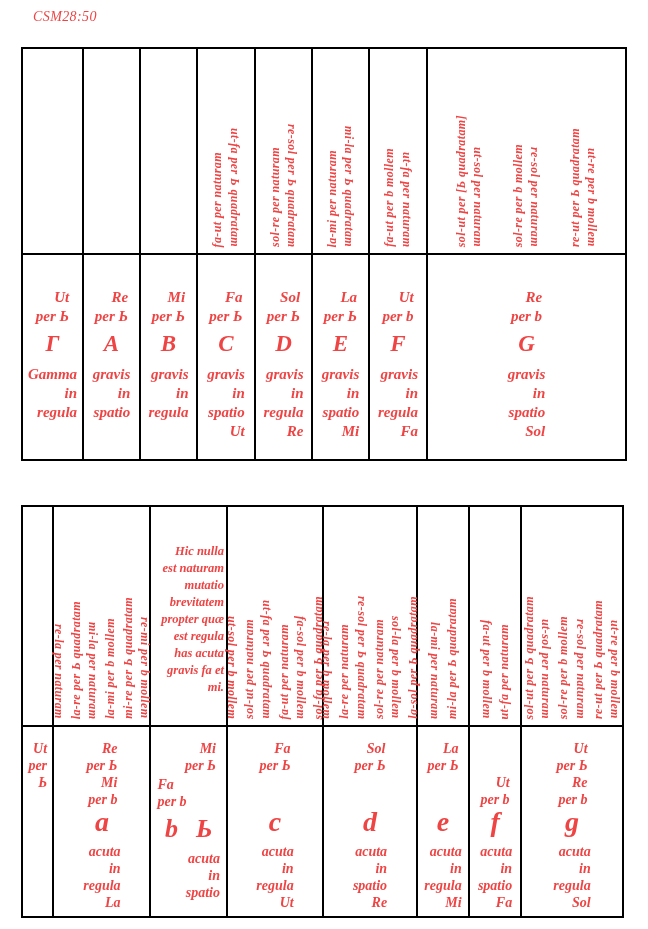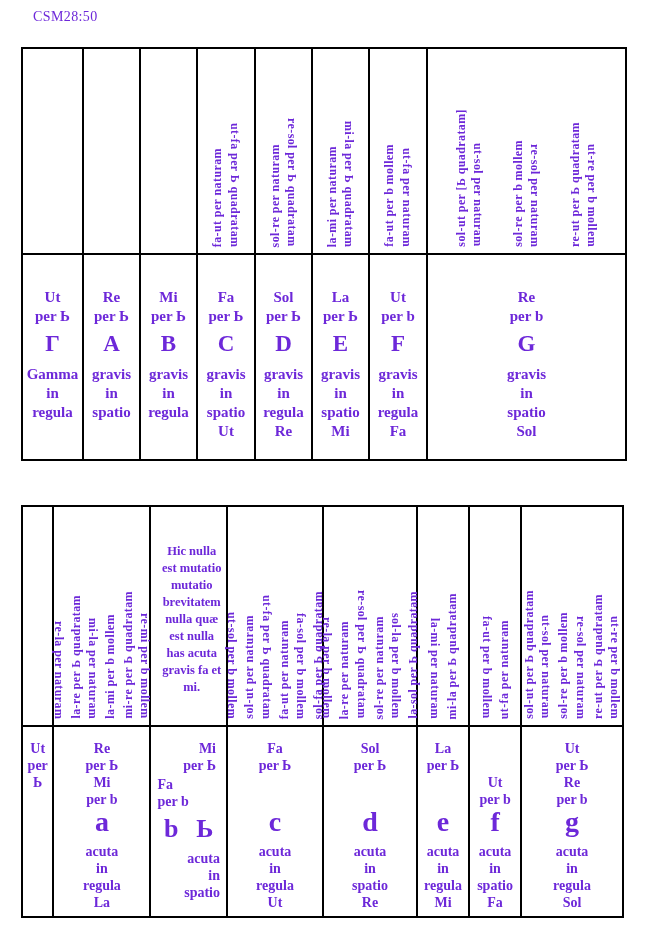--- a/index.html
+++ b/index.html
@@ -1,43 +1,43 @@
 <!DOCTYPE html>
 <html><head>
 <meta charset="utf-8">
 <style>
   html,body{margin:0;padding:0;background:#fff;}
-  #page{position:relative;width:648px;height:929px;background:#ffffff;color:#6d28d9;
-        font-family:"Liberation Serif", serif;overflow:hidden;}
+  #page{position:relative;width:648px;height:929px;background:#ffffff;color:#ef4444;
+        font-family:"Liberation Serif", serif;overflow:hidden;font-style:italic;}
   .hdr{position:absolute;left:33px;top:9px;font-size:14px;letter-spacing:.4px;}
   .tbl{position:absolute;border:2.5px solid #000;box-sizing:border-box;display:flex;background:#fff;}
   #t1{left:21px;top:47px;width:606px;height:414px;}
   #t2{left:21px;top:505px;width:603px;height:413px;}
   .col{display:flex;flex-direction:column;border-right:2.5px solid #000;box-sizing:border-box;}
   .col:last-child{border-right:none;}
   .mrow{border-bottom:2px solid #000;box-sizing:border-box;display:flex;flex-direction:row;
         justify-content:center;align-items:flex-end;gap:3px;padding-bottom:6px;}
   #t1 .mrow{height:206px;}
   #t2 .mrow{height:220px;}
   .mrow.spread{justify-content:space-evenly;gap:0;}
   .pair{display:flex;gap:3px;align-items:flex-end;}
   .v{writing-mode:vertical-rl;white-space:nowrap;font-size:12px;font-weight:bold;
      line-height:1.18;letter-spacing:.4px;}
   .v.up{transform:rotate(180deg);}
-  .cell{flex:1;display:flex;flex-direction:column;align-items:center;text-align:center;font-weight:bold;}
+  .cell{flex:1;display:flex;flex-direction:column;align-items:center;text-align:right;font-weight:bold;}
   #t1 .cell{font-size:15px;line-height:1.26;padding-top:33px;}
   #t2 .cell{font-size:14px;line-height:1.22;padding-top:13px;}
   .syl span,.pos span,.note span{display:block;}
   #t1 .syl{height:42px;}
   #t2 .syl{height:68px;box-sizing:border-box;}
   #t2 .syl.low{padding-top:34px;}
   .letter{font-family:"Liberation Serif",serif;}
   #t1 .letter{font-size:23px;line-height:1;margin:2px 0 10px;}
   #t2 .letter{font-size:28px;line-height:1;margin:0 0 7px;}
-  .note{padding:36px 2px 0 8px;text-align:center;font-size:12.5px;line-height:1.36;font-weight:bold;}
+  .note{padding:36px 2px 0 8px;text-align:right;font-size:12.5px;line-height:1.36;font-weight:bold;}
   .cellb{display:block;text-align:center;padding:13px 4px 0;}
   .cellb .sr{text-align:right;padding-right:6px;}
   .cellb .sl{text-align:left;padding-left:2px;margin-top:2px;}
   .cellb .glyphs{display:flex;justify-content:center;gap:18px;font-size:26px;line-height:1;margin:6px 0 8px;}
   .cellb .pr{text-align:right;padding-right:2px;}
   .cellb span{display:block;}
 </style>
 </head>
 <body>
 
@@ -241,25 +241,25 @@
           <span>in</span>
           <span>regula</span>
           <span>La</span>
         </div>
       </div>
     </div>
 
     <div class="col" style="width:78px">
       <div class="mrow note" style="display:block;">
         <span>Hic nulla</span>
-        <span>est mutatio</span>
+        <span>est naturam</span>
         <span>mutatio</span>
         <span>brevitatem</span>
-        <span>nulla quæ</span>
-        <span>est nulla</span>
+        <span>propter quæ</span>
+        <span>est regula</span>
         <span>has acuta</span>
         <span>gravis fa et</span>
         <span>mi.</span>
       </div>
       <div class="cell cellb">
         <div class="sr">
           <span>Mi</span>
           <span>per Ь</span>
         </div>
         <div class="sl">

